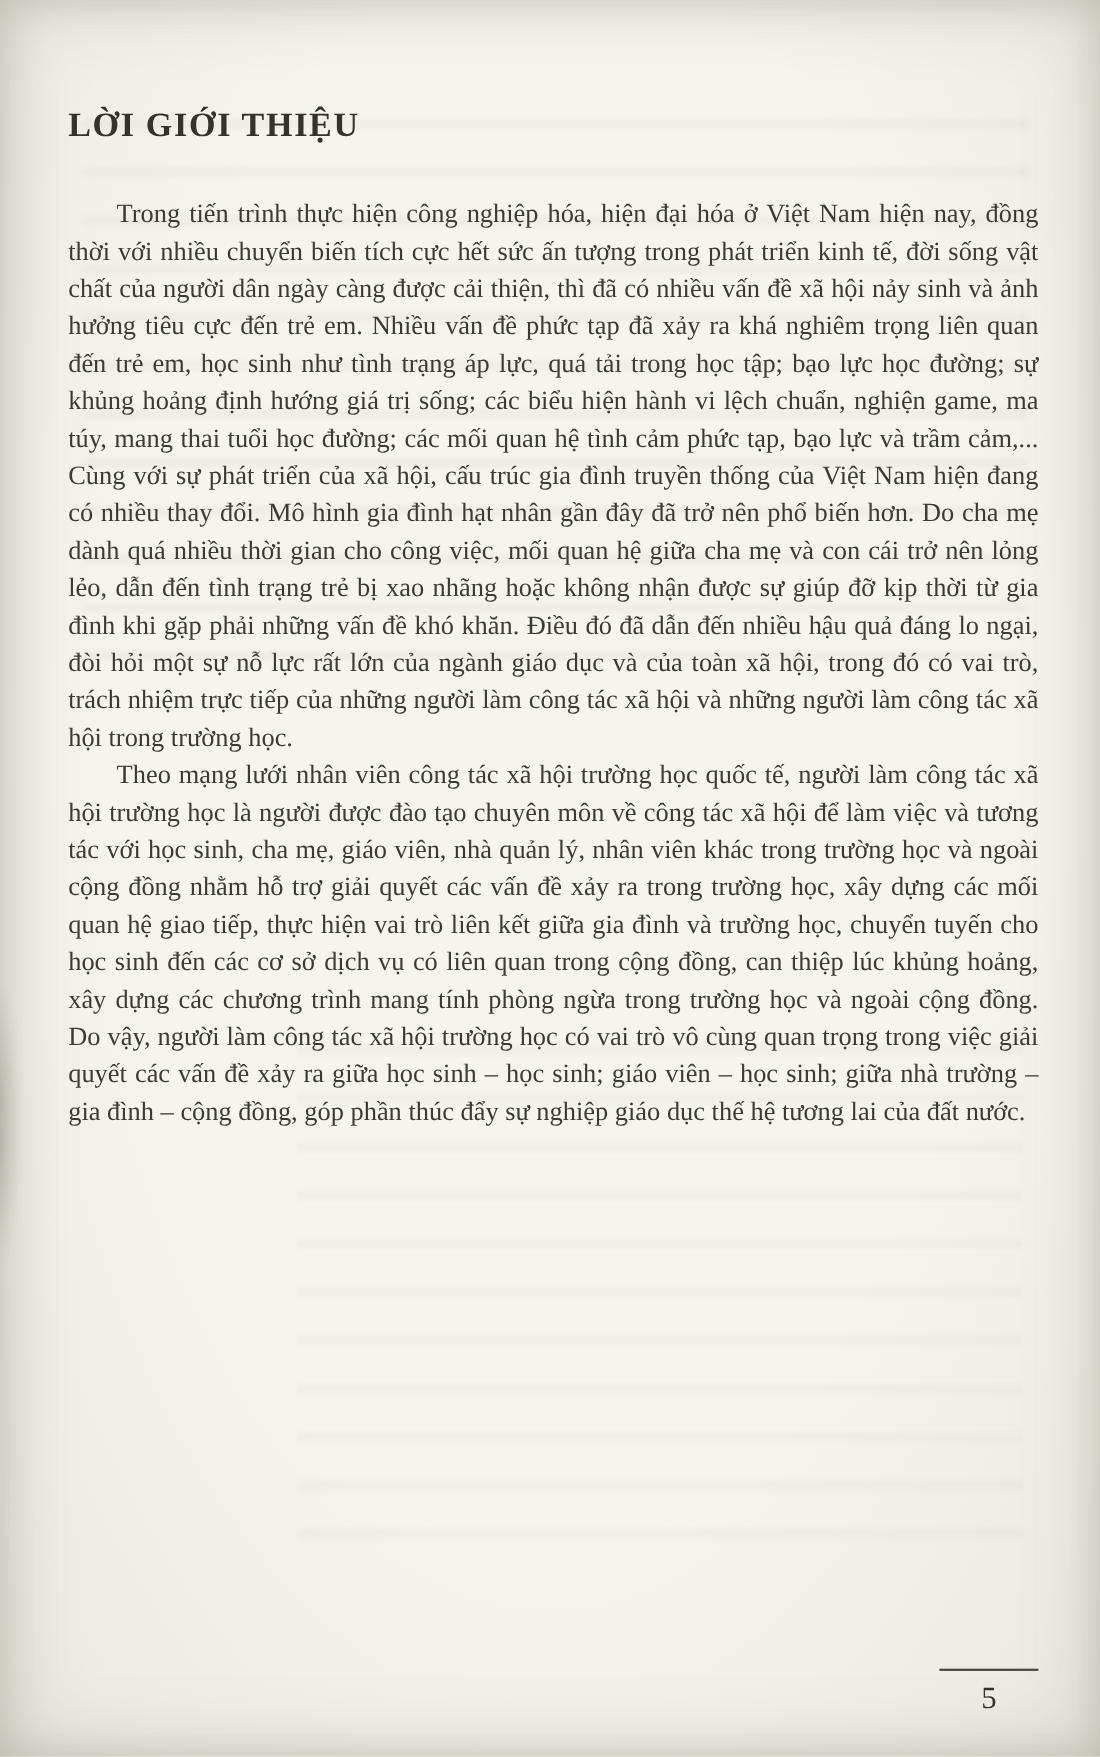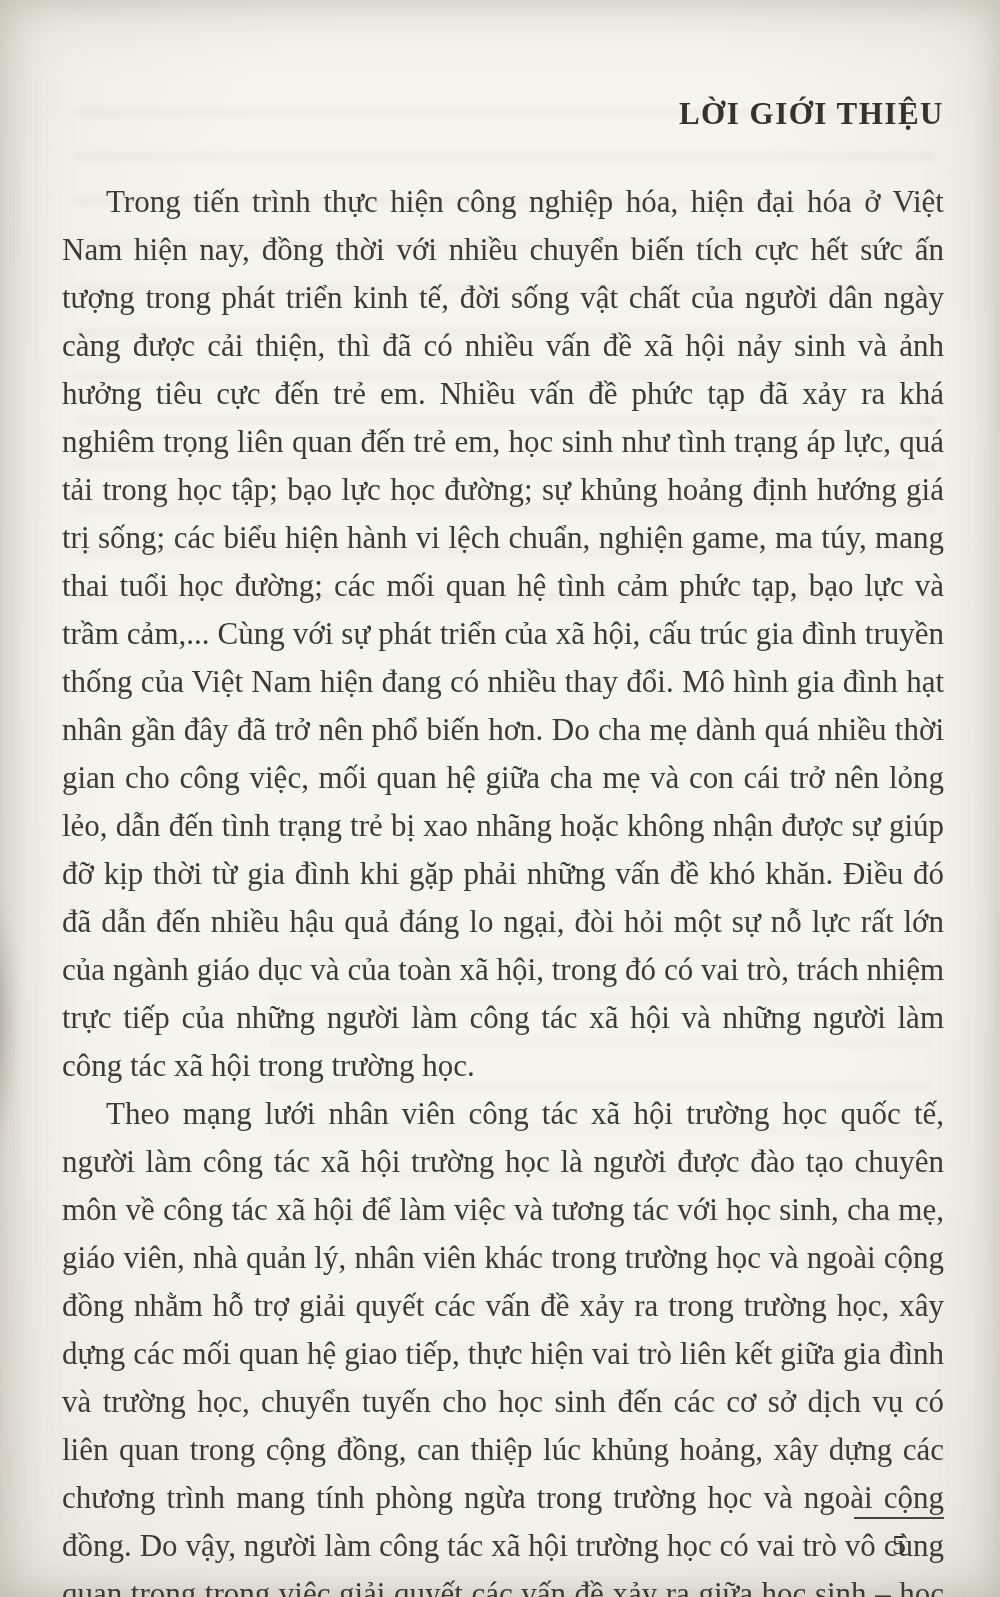--- a/index.html
+++ b/index.html
@@ -61,31 +61,31 @@
     pointer-events: none;
   }
 
   .content {
     position: relative;
     padding: 96px 56px 0 62px;
   }
 
   .title {
     margin: 0 0 46px 0;
-    text-align: right;
+    text-align: left;
     font-size: 31px;
     font-weight: bold;
     letter-spacing: 1.5px;
     color: #34322b;
   }
 
   .body-text p {
     margin: 0;
-    font-size: 31px;
-    line-height: 48px;
+    font-size: 24px;
+    line-height: 34px;
     text-align: justify;
     text-justify: inter-word;
     text-indent: 44px;
   }
 
   .footer {
     position: absolute;
     right: 56px;
     bottom: 36px;
     width: 90px;

